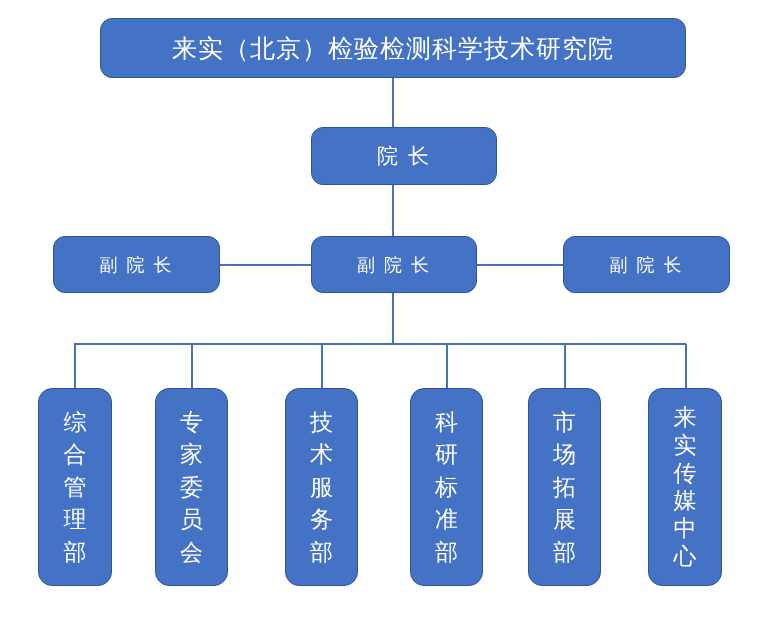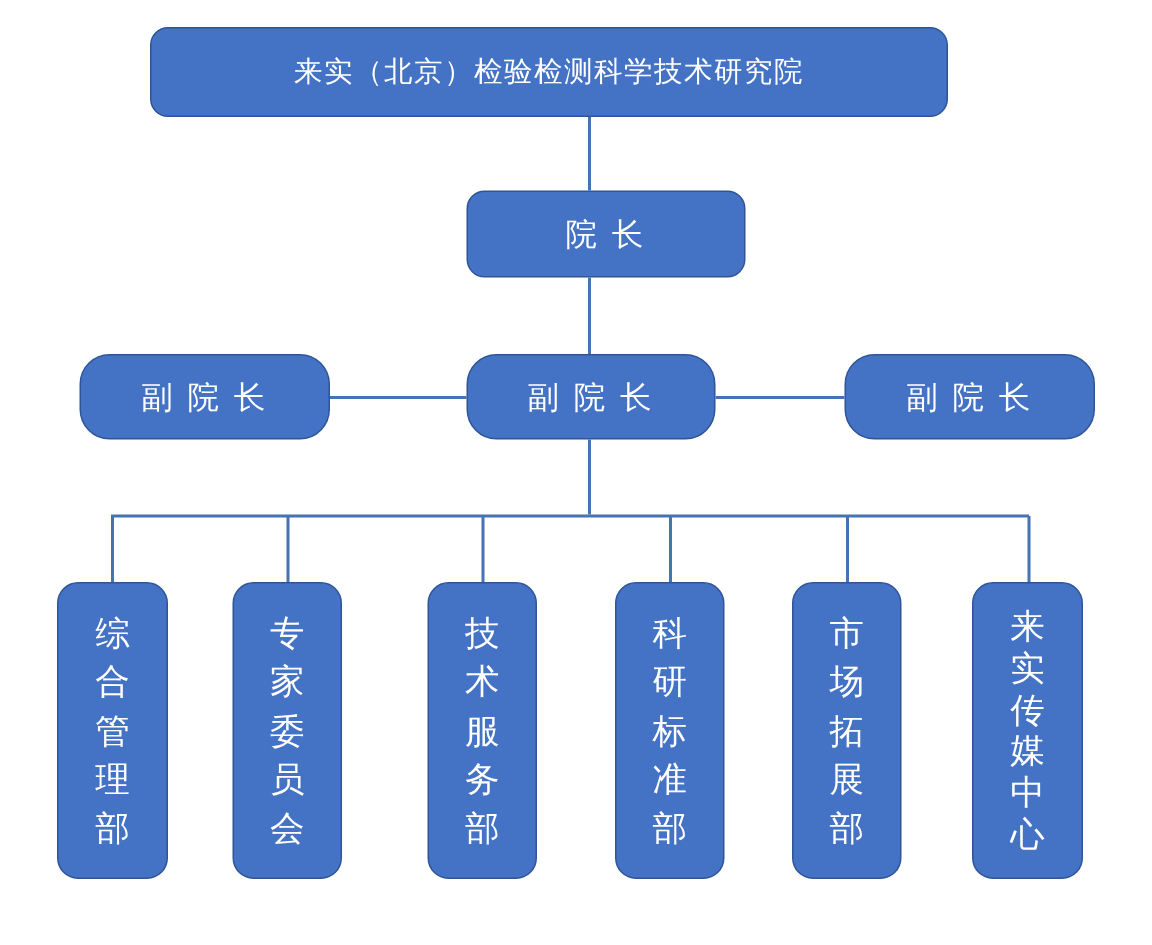--- a/index.html
+++ b/index.html
@@ -21,30 +21,30 @@
     background: #4472C4;
     border: 1.5px solid #2F5597;
     color: #ffffff;
     display: flex;
     align-items: center;
     justify-content: center;
     text-align: center;
   }
   .hnode { border-radius: 12px; }
   .node-institute {
-    left: 100px; top: 18px; width: 532px; height: 60px;
-    font-size: 19px; letter-spacing: 1px;
+    left: 100px; top: 18px; width: 586px; height: 60px;
+    font-size: 25px; letter-spacing: 1px;
   }
   .node-president {
     left: 311px; top: 127px; width: 186px; height: 58px;
     font-size: 21px; letter-spacing: 2px;
   }
   .node-vp {
     top: 236px; height: 57px;
-    font-size: 21px; letter-spacing: 2px; border-radius: 20px;
+    font-size: 18px; letter-spacing: 2px;
   }
   .node-vp-left   { left: 53px;  width: 167px; }
   .node-vp-center { left: 311px; width: 166px; }
   .node-vp-right  { left: 563px; width: 167px; }
   .vbox {
     top: 388px; height: 198px;
     border-radius: 14px;
     flex-direction: column;
     justify-content: space-evenly;
     padding: 12px 0;

